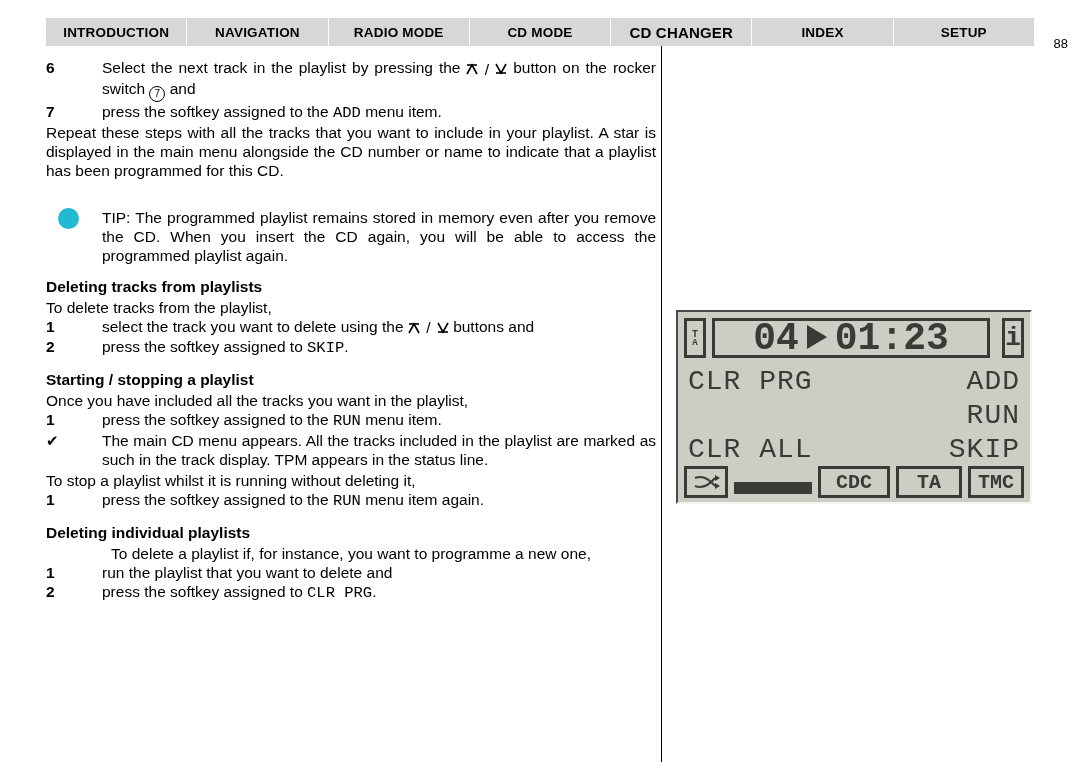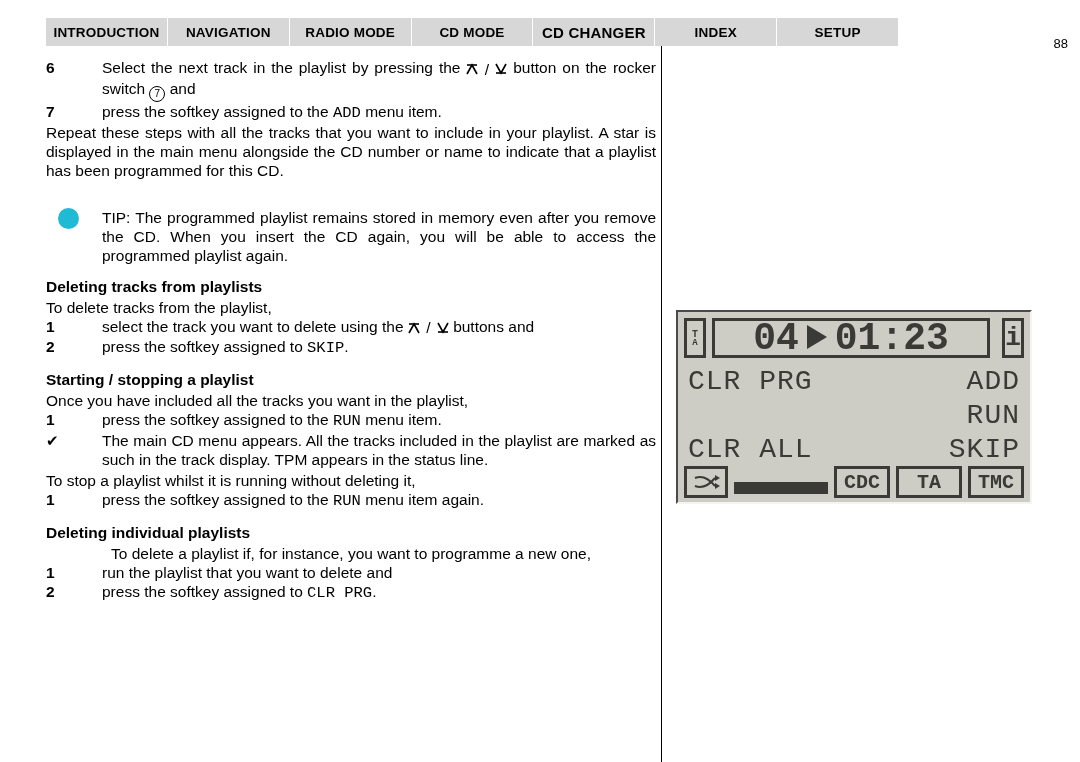--- a/index.html
+++ b/index.html
@@ -1,20 +1,20 @@
 <!DOCTYPE html>
 <html><head>
 <meta charset="utf-8">
 <style>
   * { box-sizing: border-box; margin: 0; padding: 0; }
   html, body { width: 1080px; height: 762px; font-family: Helvetica, Arial, sans-serif; background: #fff; color: #000; }
   body { position: relative; }
 
   
-  .navbar { position: absolute; left: 46px; top: 18px; width: 852px; height: 28px; background: #d7d7d7; display: flex; }
+  .navbar { position: absolute; left: 46px; top: 18px; width: 988px; height: 28px; background: #d7d7d7; display: flex; }
   .nav-item { flex: 1; display: flex; align-items: center; justify-content: center; font-size: 13.5px; font-weight: bold; text-transform: uppercase; letter-spacing: 0.2px; border-right: 1px solid #fff; font-family: Helvetica, Arial, sans-serif; text-decoration: none; color: #000; }
   .nav-item:last-child { border-right: none; }
   .nav-item.active { font-size: 15px; }
 
   
   .page-number { position: absolute; right: 12px; top: 36px; font-size: 13px; }
 
   
   .content { position: absolute; left: 46px; top: 58px; width: 610px; font-size: 15.5px; line-height: 19px; text-align: justify; }
 
@@ -56,21 +56,21 @@
   .lcd-line { position:absolute; left:10px; right:10px; font-size:28px; font-weight:normal; font-family: "Lucida Console","Courier New",monospace; color:#3a3a36; letter-spacing:1px; display:flex; justify-content:space-between; }
   .lcd-line1 { top:54px; }
   .lcd-line2 { top:88px; }
   .lcd-line3 { top:122px; }
 
   
   .lcd-bottom { position:absolute; left:6px; bottom:4px; right:6px; height:32px; display:flex; gap:6px; align-items:stretch; }
   .lcd-box { border:3px solid #3a3a36; display:flex; align-items:center; justify-content:center; font-size:20px; font-weight:bold; padding:0 6px; }
   .lcd-shuffle { width:44px; font-size:12px; border:3px solid #3a3a36; display:flex; align-items:center; justify-content:center;}
   .lcd-bar { flex:1; position:relative; height:12px; align-self:flex-end; background:#3a3a36; margin-bottom:4px; }
-  .lcd-cdc { width:56px; }
+  .lcd-cdc { width:72px; }
   .lcd-ta2 { width:66px; }
   .lcd-tmc { width:56px; }
 
 </style>
 </head>
 <body>
 
 <div class="navbar">
   <a href="#" class="nav-item">Introduction</a>
   <a href="#" class="nav-item">Navigation</a>

